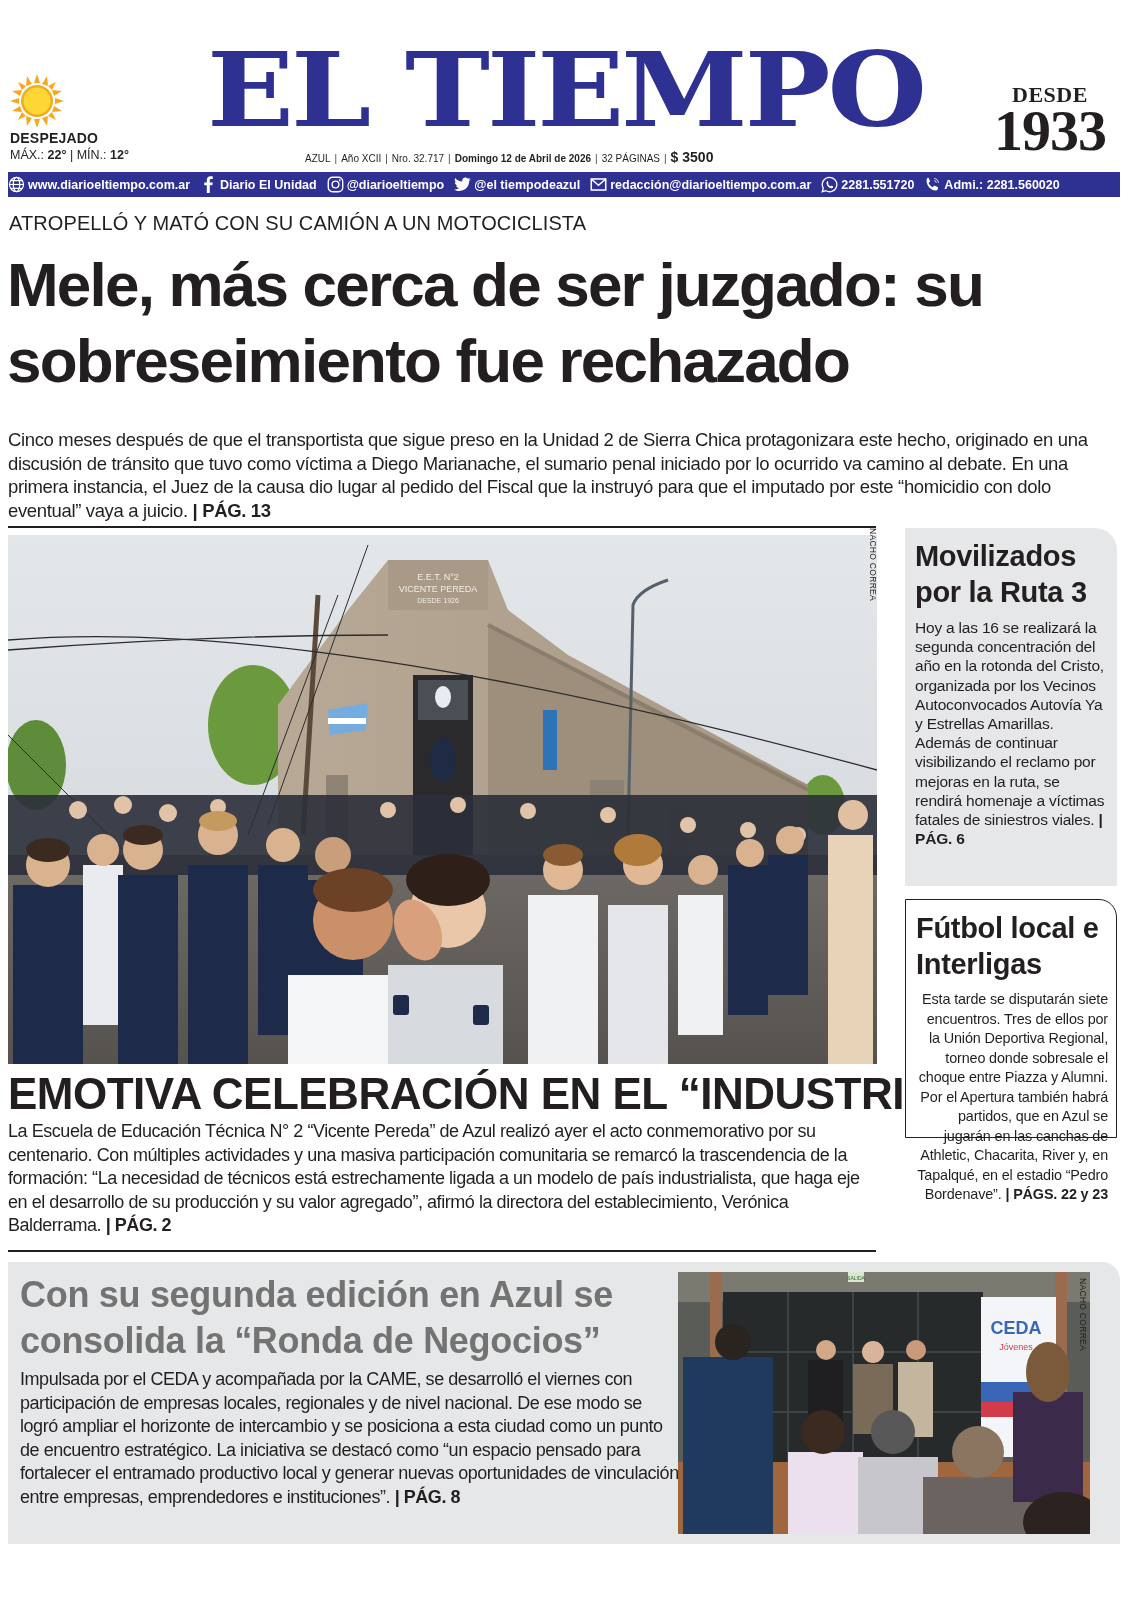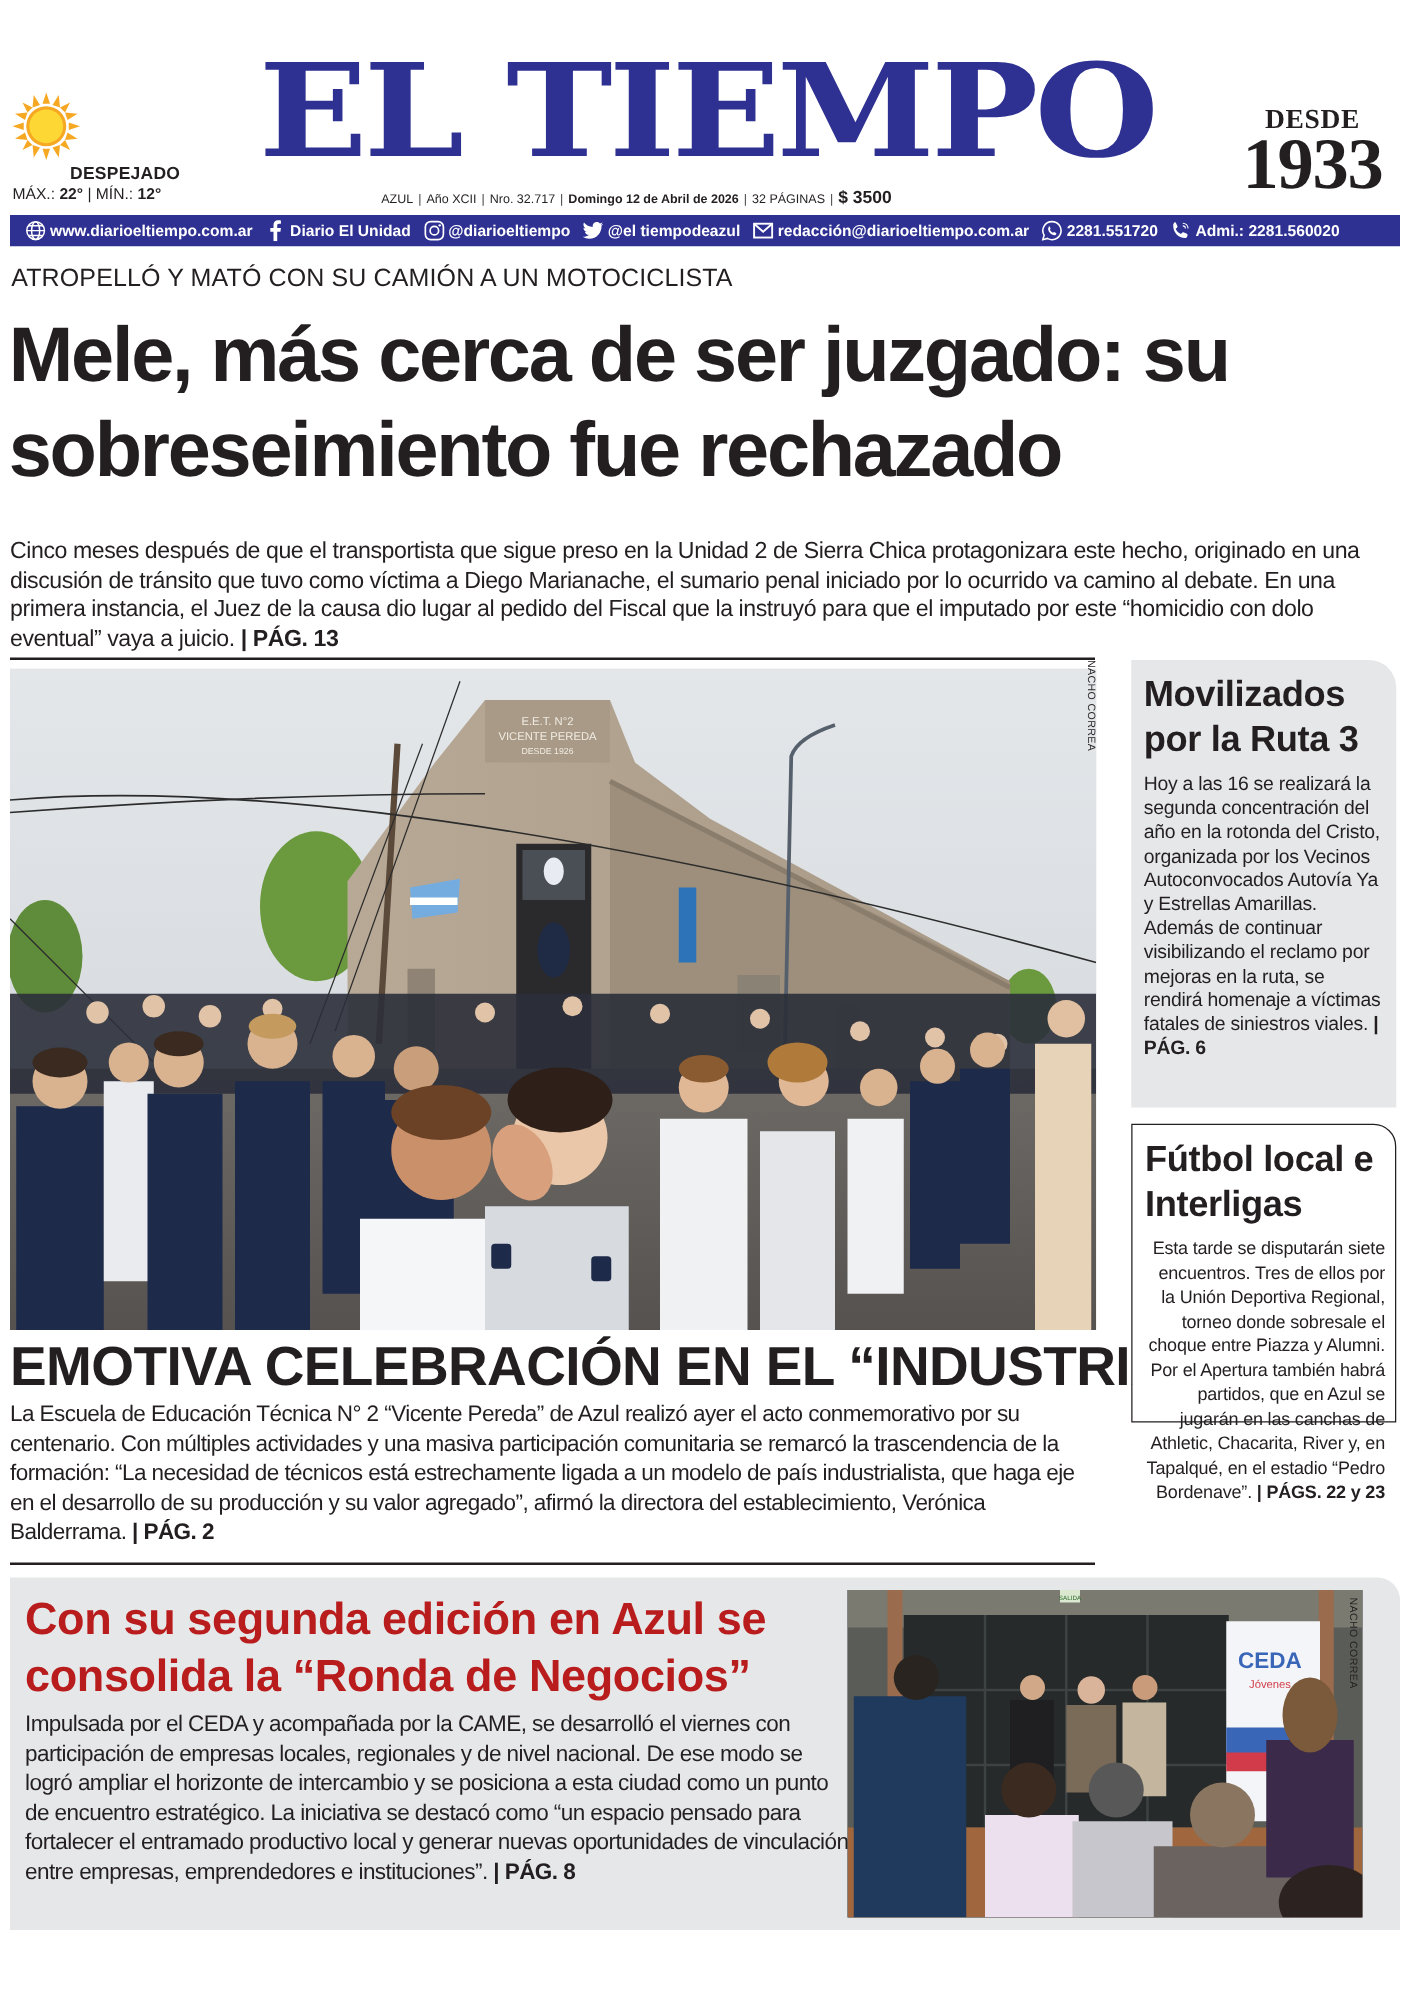--- a/index.html
+++ b/index.html
@@ -2,39 +2,39 @@
 <html><head>
 <meta charset="utf-8">
 <style>
   * { box-sizing: border-box; margin: 0; padding: 0; }
   html, body { width: 1128px; height: 1598px; background: #ffffff; overflow: hidden; }
   body { position: relative; font-family: "Liberation Sans", sans-serif; color: #231f20; }
 
   
   .weather { position: absolute; left: 8px; top: 74px; width: 170px; }
   .sun { position: absolute; left: 2px; top: 0; width: 54px; height: 54px; }
-  .weather-cond { position: absolute; left: 2px; top: 56px; font-weight: 700; font-size: 14px; letter-spacing: 0.2px; color: #231f20; margin-left: 46px; }
+  .weather-cond { position: absolute; left: 2px; top: 56px; font-weight: 700; font-size: 14px; letter-spacing: 0.2px; color: #231f20; }
   .weather-temp { position: absolute; left: 2px; top: 74px; font-size: 12.5px; color: #231f20; white-space: nowrap; }
   .weather-temp b { font-weight: 700; }
 
   .logo { position: absolute; left: 182px; top: 44px; width: 752px; height: 100px;
           font-family: "DejaVu Serif", serif; font-weight: 700; font-size: 112px; line-height: 100px;
           color: #2e3192; letter-spacing: -3px; text-align: center; white-space: nowrap; transform: scaleX(1.02) scaleY(0.92); transform-origin: left top; }
 
   .since { position: absolute; left: 985px; top: 84px; width: 130px; text-align: center; font-family: "Liberation Serif", serif; }
   .since-label { font-size: 22px; font-weight: 700; color: #231f20; line-height: 22px; letter-spacing: 0.5px; }
   .since-year { font-size: 58px; font-weight: 700; color: #231f20; line-height: 50px; letter-spacing: -1px; }
 
   .edition { position: absolute; left: 305px; top: 149px; font-size: 10px; color: #231f20; white-space: nowrap; display: flex; align-items: baseline; gap: 4px; }
   .edition .big { font-size: 10px; font-weight: 700; }
   .edition .price { font-size: 14px; font-weight: 700; }
   .edition .sep { color: #444; }
 
   .contact-bar { position: absolute; left: 8px; top: 172px; width: 1112px; height: 25px; background: #2e3192; color: #fff;
-                 display: flex; align-items: center; padding-left: 12px; gap: 10px; font-size: 12.5px; font-weight: 700; white-space: nowrap; }
+                 display: flex; align-items: center; gap: 10px; font-size: 12.5px; font-weight: 700; white-space: nowrap; }
   .contact-item { display: flex; align-items: center; gap: 3px; }
   .contact-item svg { width: 17px; height: 17px; flex: none; }
 
   
   .kicker { position: absolute; left: 9px; top: 212px; font-size: 20px; color: #231f20; letter-spacing: 0.1px; white-space: nowrap; }
   .headline { position: absolute; left: 7px; top: 247px; width: 1115px; font-weight: 700; font-size: 62px; line-height: 76px; color: #231f20; letter-spacing: -1.8px; }
   .lead-body { position: absolute; left: 8px; top: 428px; width: 1115px; font-size: 18.5px; line-height: 23.5px; color: #231f20; letter-spacing: -0.35px; }
   .pag { font-weight: 700; }
 
   .rule-top { position: absolute; left: 8px; top: 526px; width: 868px; height: 2px; background: #231f20; }
@@ -50,21 +50,21 @@
   
   .side1 { position: absolute; left: 905px; top: 528px; width: 212px; height: 358px; background: #e6e7e8; border-top-right-radius: 22px; padding: 10px 10px 0 10px; }
   .side-title { font-weight: 700; font-size: 29px; line-height: 36px; color: #231f20; letter-spacing: -0.3px; }
   .side1-body { margin-top: 8px; font-size: 15.5px; line-height: 19.2px; color: #231f20; letter-spacing: -0.2px; }
 
   .side2 { position: absolute; left: 905px; top: 899px; width: 212px; height: 239px; background: #fff; border: 1.5px solid #231f20; border-top-right-radius: 18px; padding: 10px 8px 0 10px; }
   .side2-body { margin-top: 8px; font-size: 14.4px; line-height: 19.5px; color: #231f20; letter-spacing: -0.15px; text-align: right; }
 
   
   .bottom { position: absolute; left: 8px; top: 1262px; width: 1112px; height: 282px; background: #e6e7e8; border-top-right-radius: 18px; }
-  .bottom-title { position: absolute; left: 12px; top: 10px; width: 660px; font-weight: 700; font-size: 36px; line-height: 46px; color: #b91c1c; letter-spacing: -0.3px; }
+  .bottom-title { position: absolute; left: 12px; top: 10px; width: 660px; font-weight: 700; font-size: 36px; line-height: 46px; color: #737373; letter-spacing: -0.3px; }
   .bottom-body { position: absolute; left: 12px; top: 106px; width: 660px; font-size: 18px; line-height: 23.5px; color: #231f20; letter-spacing: -0.45px; }
   .photo-bottom { position: absolute; left: 678px; top: 1272px; width: 412px; height: 262px; overflow: hidden; background: #3a3d3c; }
 </style>
 </head>
 <body>
 
 <div class="weather">
   <svg class="sun" viewBox="0 0 54 54">
     <g fill="#f7a823">
       <polygon points="27,0 30,9 24,9"></polygon>

